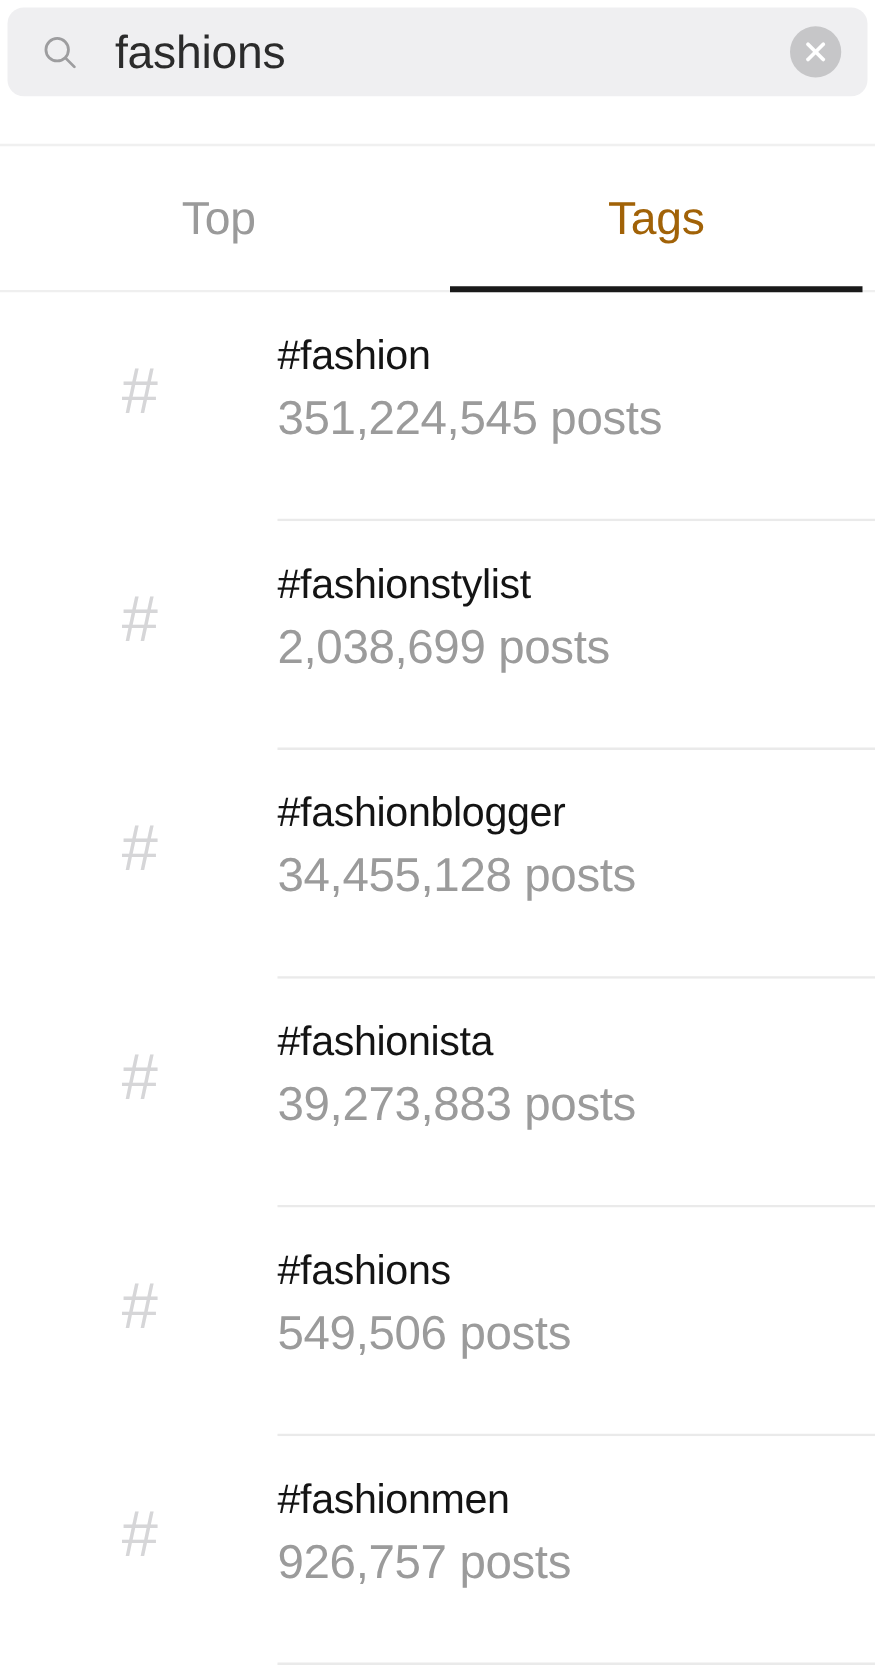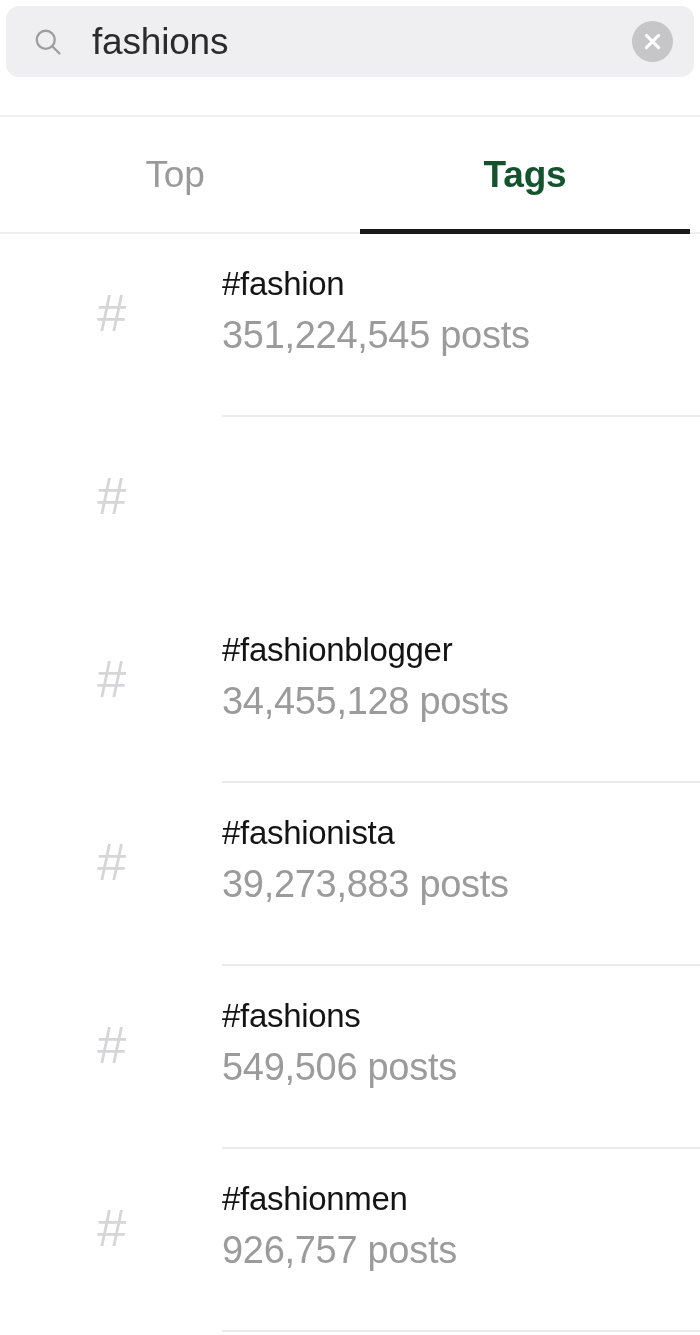--- a/index.html
+++ b/index.html
@@ -86,22 +86,22 @@
     color: #9a9a9a;
     letter-spacing: -0.2px;
     cursor: pointer;
     position: relative;
     background: transparent;
     border: none;
     font-family: "Liberation Sans", sans-serif;
   }
 
   .tab.active {
-    color: #14532d;
-    font-weight: 700;
+    color: #a16207;
+    font-weight: 400;
   }
 
   .tab.active::after {
     content: "";
     position: absolute;
     left: 10px;
     right: 10px;
     bottom: -2px;
     height: 5px;
     background: #1a1a1a;
@@ -204,20 +204,24 @@
     <div class="result-text">
       <div class="tag-name">#fashion</div>
       <div class="tag-posts">351,224,545 posts</div>
     </div>
   </div>
 
   <div class="result-row">
     <div class="hash-cell">
       <span class="hash-icon">#</span>
     </div>
+    <div class="result-text">
+      <div class="tag-name">#fashionstylist</div>
+      <div class="tag-posts">2,038,699 posts</div>
+    </div>
   </div>
 
   <div class="result-row">
     <div class="hash-cell">
       <span class="hash-icon">#</span>
     </div>
     <div class="result-text">
       <div class="tag-name">#fashionblogger</div>
       <div class="tag-posts">34,455,128 posts</div>
     </div>

